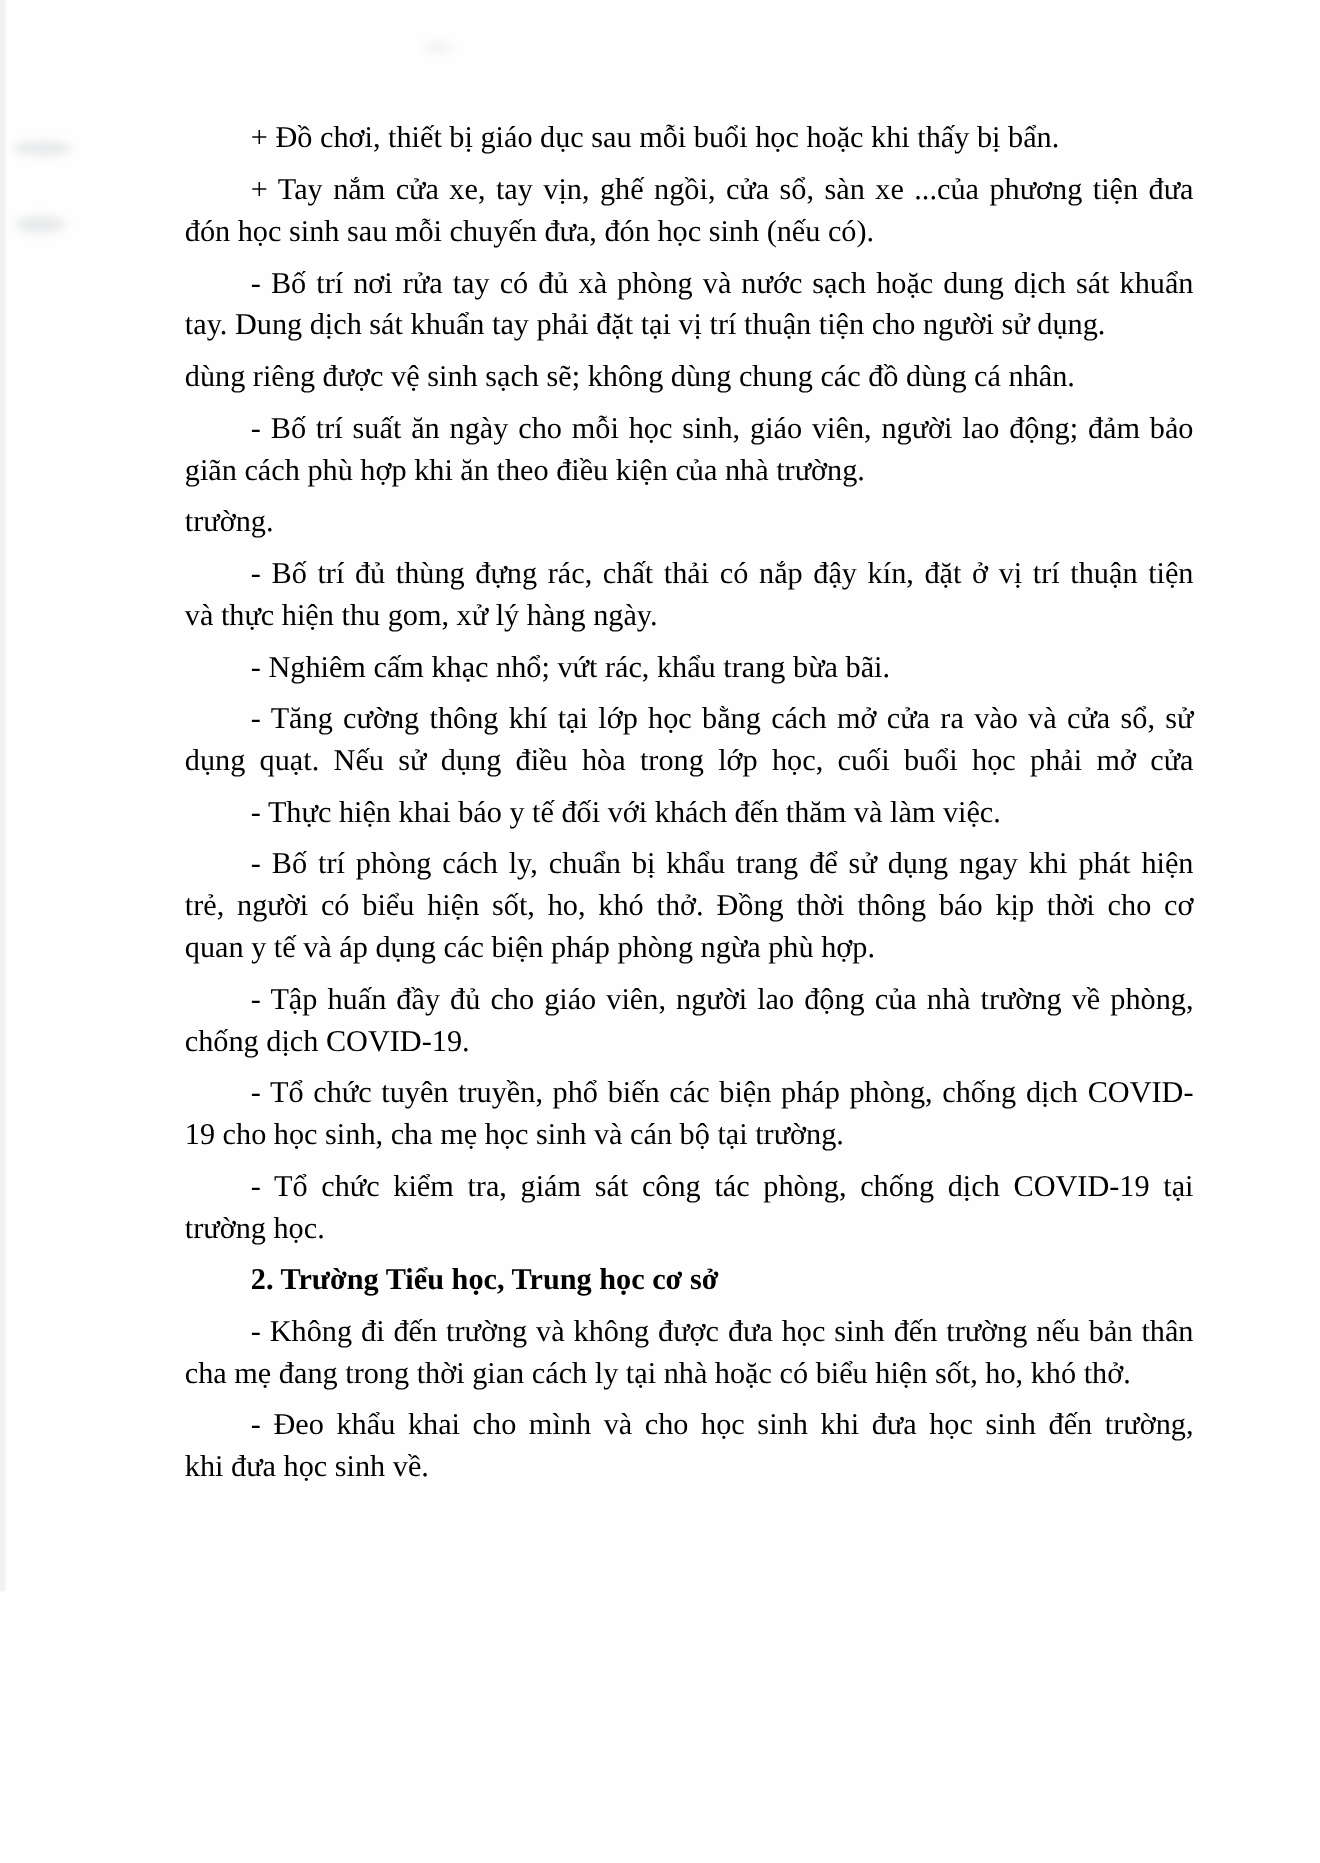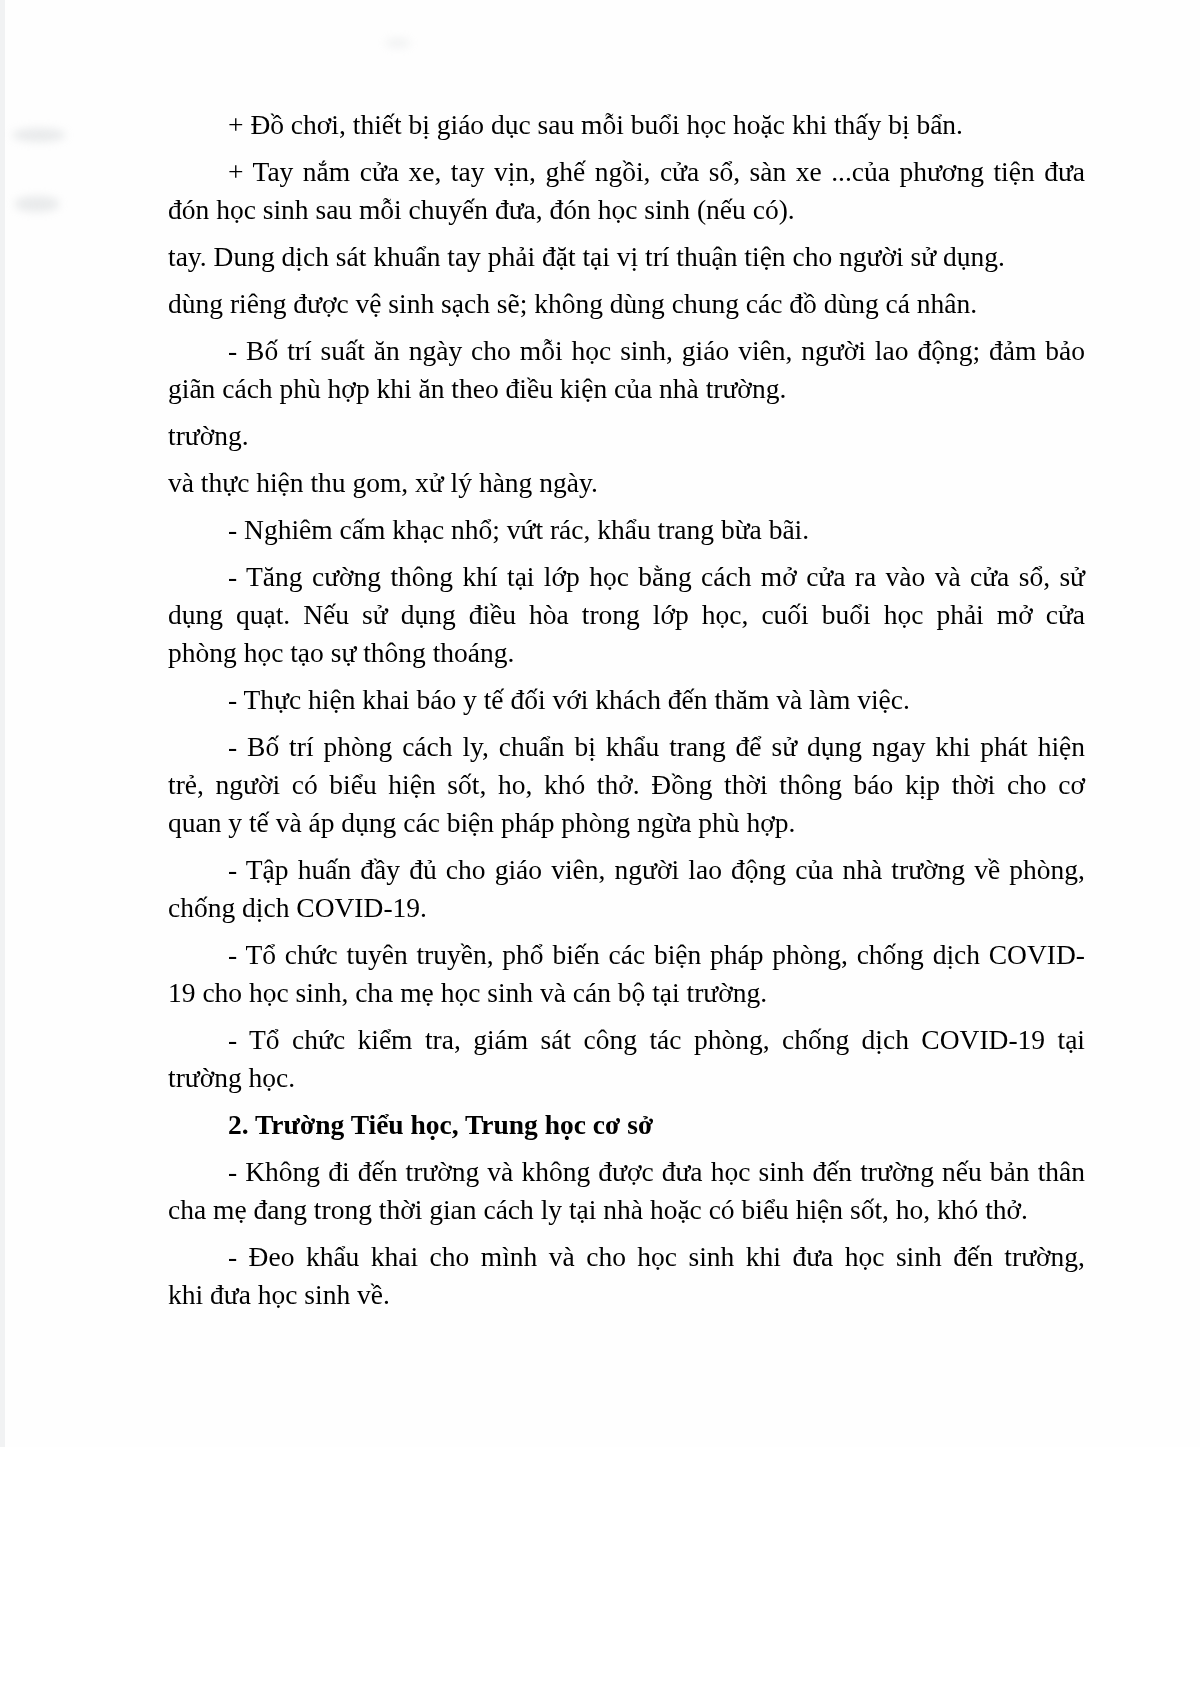--- a/index.html
+++ b/index.html
@@ -73,42 +73,43 @@
 
   <main class="text-block" id="text-block">
       <div class="para">
         <div class="line first last">+ Đồ chơi, thiết bị giáo dục sau mỗi buổi học hoặc khi thấy bị bẩn.</div>
       </div>
       <div class="para">
         <div class="line first mid">+ Tay nắm cửa xe, tay vịn, ghế ngồi, cửa sổ, sàn xe ...của phương tiện đưa</div>
         <div class="line last">đón học sinh sau mỗi chuyến đưa, đón học sinh (nếu có).</div>
       </div>
       <div class="para">
+        <div class="line first mid">- Bố trí nơi rửa tay có đủ xà phòng và nước sạch hoặc dung dịch sát khuẩn</div>
         <div class="line last">tay. Dung dịch sát khuẩn tay phải đặt tại vị trí thuận tiện cho người sử dụng.</div>
       </div>
       <div class="para">
         <div class="line last">dùng riêng được vệ sinh sạch sẽ; không dùng chung các đồ dùng cá nhân.</div>
       </div>
       <div class="para">
         <div class="line first mid">- Bố trí suất ăn ngày cho mỗi học sinh, giáo viên, người lao động; đảm bảo</div>
         <div class="line last">giãn cách phù hợp khi ăn theo điều kiện của nhà trường.</div>
       </div>
       <div class="para">
         <div class="line last">trường.</div>
       </div>
       <div class="para">
+        <div class="line first mid">- Bố trí đủ thùng đựng rác, chất thải có nắp đậy kín, đặt ở vị trí thuận tiện</div>
         <div class="line last">và thực hiện thu gom, xử lý hàng ngày.</div>
       </div>
       <div class="para">
         <div class="line first last">- Nghiêm cấm khạc nhổ; vứt rác, khẩu trang bừa bãi.</div>
       </div>
       <div class="para">
         <div class="line first mid">- Tăng cường thông khí tại lớp học bằng cách mở cửa ra vào và cửa sổ, sử</div>
         <div class="line mid">dụng quạt. Nếu sử dụng điều hòa trong lớp học, cuối buổi học phải mở cửa</div>
-        <div class="line last">phòng học tạo sự thông thoáng.</div>
       </div>
       <div class="para">
         <div class="line first last">- Thực hiện khai báo y tế đối với khách đến thăm và làm việc.</div>
       </div>
       <div class="para">
         <div class="line first mid">- Bố trí phòng cách ly, chuẩn bị khẩu trang để sử dụng ngay khi phát hiện</div>
         <div class="line mid">trẻ, người có biểu hiện sốt, ho, khó thở. Đồng thời thông báo kịp thời cho cơ</div>
         <div class="line last">quan y tế và áp dụng các biện pháp phòng ngừa phù hợp.</div>
       </div>
       <div class="para">

